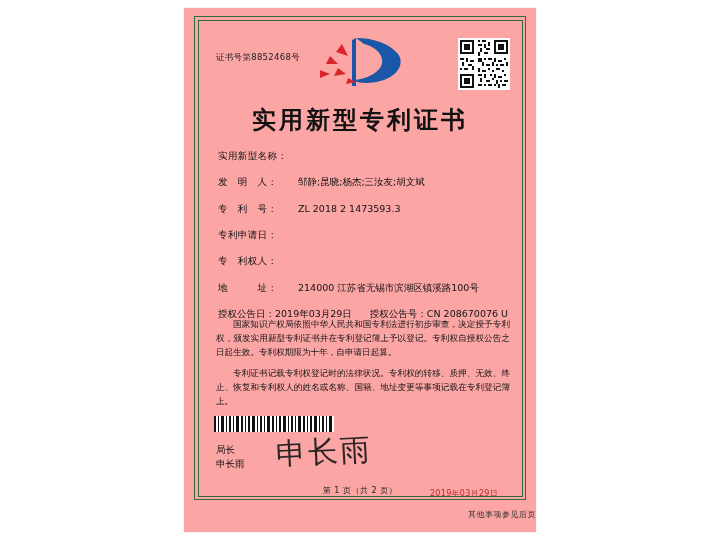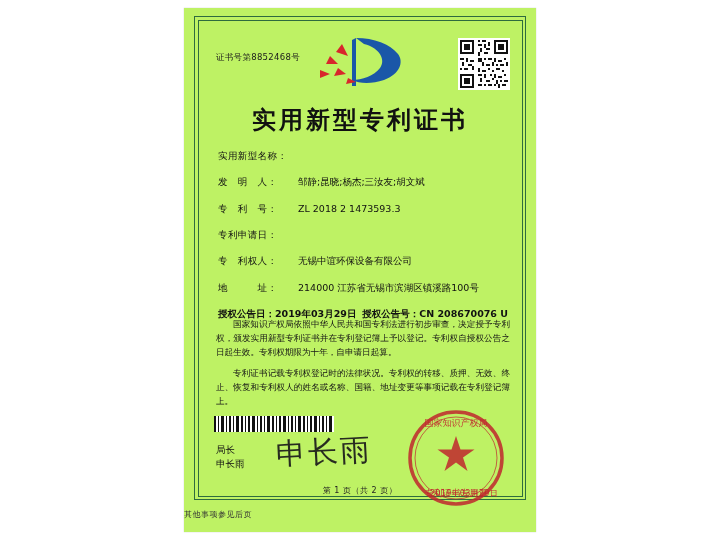--- a/index.html
+++ b/index.html
@@ -19,21 +19,21 @@
     height: 540px;
     background: #ffffff;
   }
   
   .cert {
     position: absolute;
     left: 184px;
     top: 8px;
     width: 352px;
     height: 524px;
-    background: #bef264;
+    background: #fca5a5;
     box-shadow: 0 0 1px rgba(0,0,0,0.25);
   }
   .cert-border {
     position: absolute;
     left: 10px;
     top: 8px;
     right: 10px;
     bottom: 32px;
     border: 1.5px solid #2e6b3e;
     box-sizing: border-box;
@@ -117,21 +117,20 @@
     flex: 1 1 auto;
     margin-left: 8px;
     white-space: nowrap;
     overflow: hidden;
   }
   .field.lbl-w1 .lbl { width: 72px; }
   .field-inline {
     display: flex;
     align-items: baseline;
     margin-bottom: 13.5px;
-    font-weight: bold;
   }
   .field-inline .seg { white-space: nowrap; }
   .field-inline .seg.first { width: 160px; }
 
   
   .paras {
     position: absolute;
     left: 32px;
     right: 26px;
     top: 310px;
@@ -200,21 +199,21 @@
     bottom: 36px;
     text-align: center;
     font-size: 8px;
     color: #222;
     letter-spacing: 0.5px;
   }
   .foot-note {
     position: absolute;
     left: 0; right: 0;
     bottom: 12px;
-    text-align: left;
+    text-align: right;
     font-size: 8px;
     color: #333;
     letter-spacing: 0.5px;
   }
 </style>
 </head>
 <body>
 
 <div class="page">
   <div class="cert">
@@ -316,21 +315,20 @@
       </div>
       <div class="field lbl-w1">
         <span class="lbl">专　利　号：</span>
         <span class="val">ZL 2018 2 1473593.3</span>
       </div>
       <div class="field lbl-w1">
         <span class="lbl">专利申请日：</span>
       </div>
       <div class="field lbl-w1">
         <span class="lbl">专　利权人：</span>
-        <span class="val">无锡中谊环保设备有限公司</span>
       </div>
       <div class="field lbl-w1">
         <span class="lbl">地　　　址：</span>
         <span class="val">214000 江苏省无锡市滨湖区镇溪路100号</span>
       </div>
       <div class="field-inline">
         <span class="seg first">
           <span>授权公告日：</span><span>2019年03月29日</span>
         </span>
         <span class="seg">
@@ -382,27 +380,18 @@
         </g>
       </svg>
     </div>
 
     <div class="sig-label">
       <div>局长</div>
       <div>申长雨</div>
     </div>
     <div class="sig-script">申长雨</div>
 
-    <div class="seal">
-      <svg width="104" height="104" viewBox="0 0 104 104">
-        <circle cx="52" cy="52" r="46" fill="none" stroke="#c0272d" stroke-width="3.5" opacity="0.85"></circle>
-        <circle cx="52" cy="52" r="41" fill="none" stroke="#c0272d" stroke-width="1" opacity="0.7"></circle>
-        <path d="M52 30 L56.5 43.5 L70.5 43.5 L59 51.5 L63.5 65 L52 56.5 L40.5 65 L45 51.5 L33.5 43.5 L47.5 43.5 Z" fill="#c0272d" opacity="0.85"></path>
-        <text x="52" y="20" text-anchor="middle" font-family="DejaVu Serif, serif" font-size="9" fill="#c0272d" opacity="0.9">国家知识产权局</text>
-        <text x="52" y="90" text-anchor="middle" font-family="DejaVu Serif, serif" font-size="9" fill="#c0272d" opacity="0.9">专利证书专用章</text>
-      </svg>
-    </div>
     <div class="seal-date">2019年03月29日</div>
 
     <div class="page-no">第 1 页（共 2 页）</div>
     <div class="foot-note">其他事项参见后页</div>
   </div>
 </div>
 
 </body></html>

